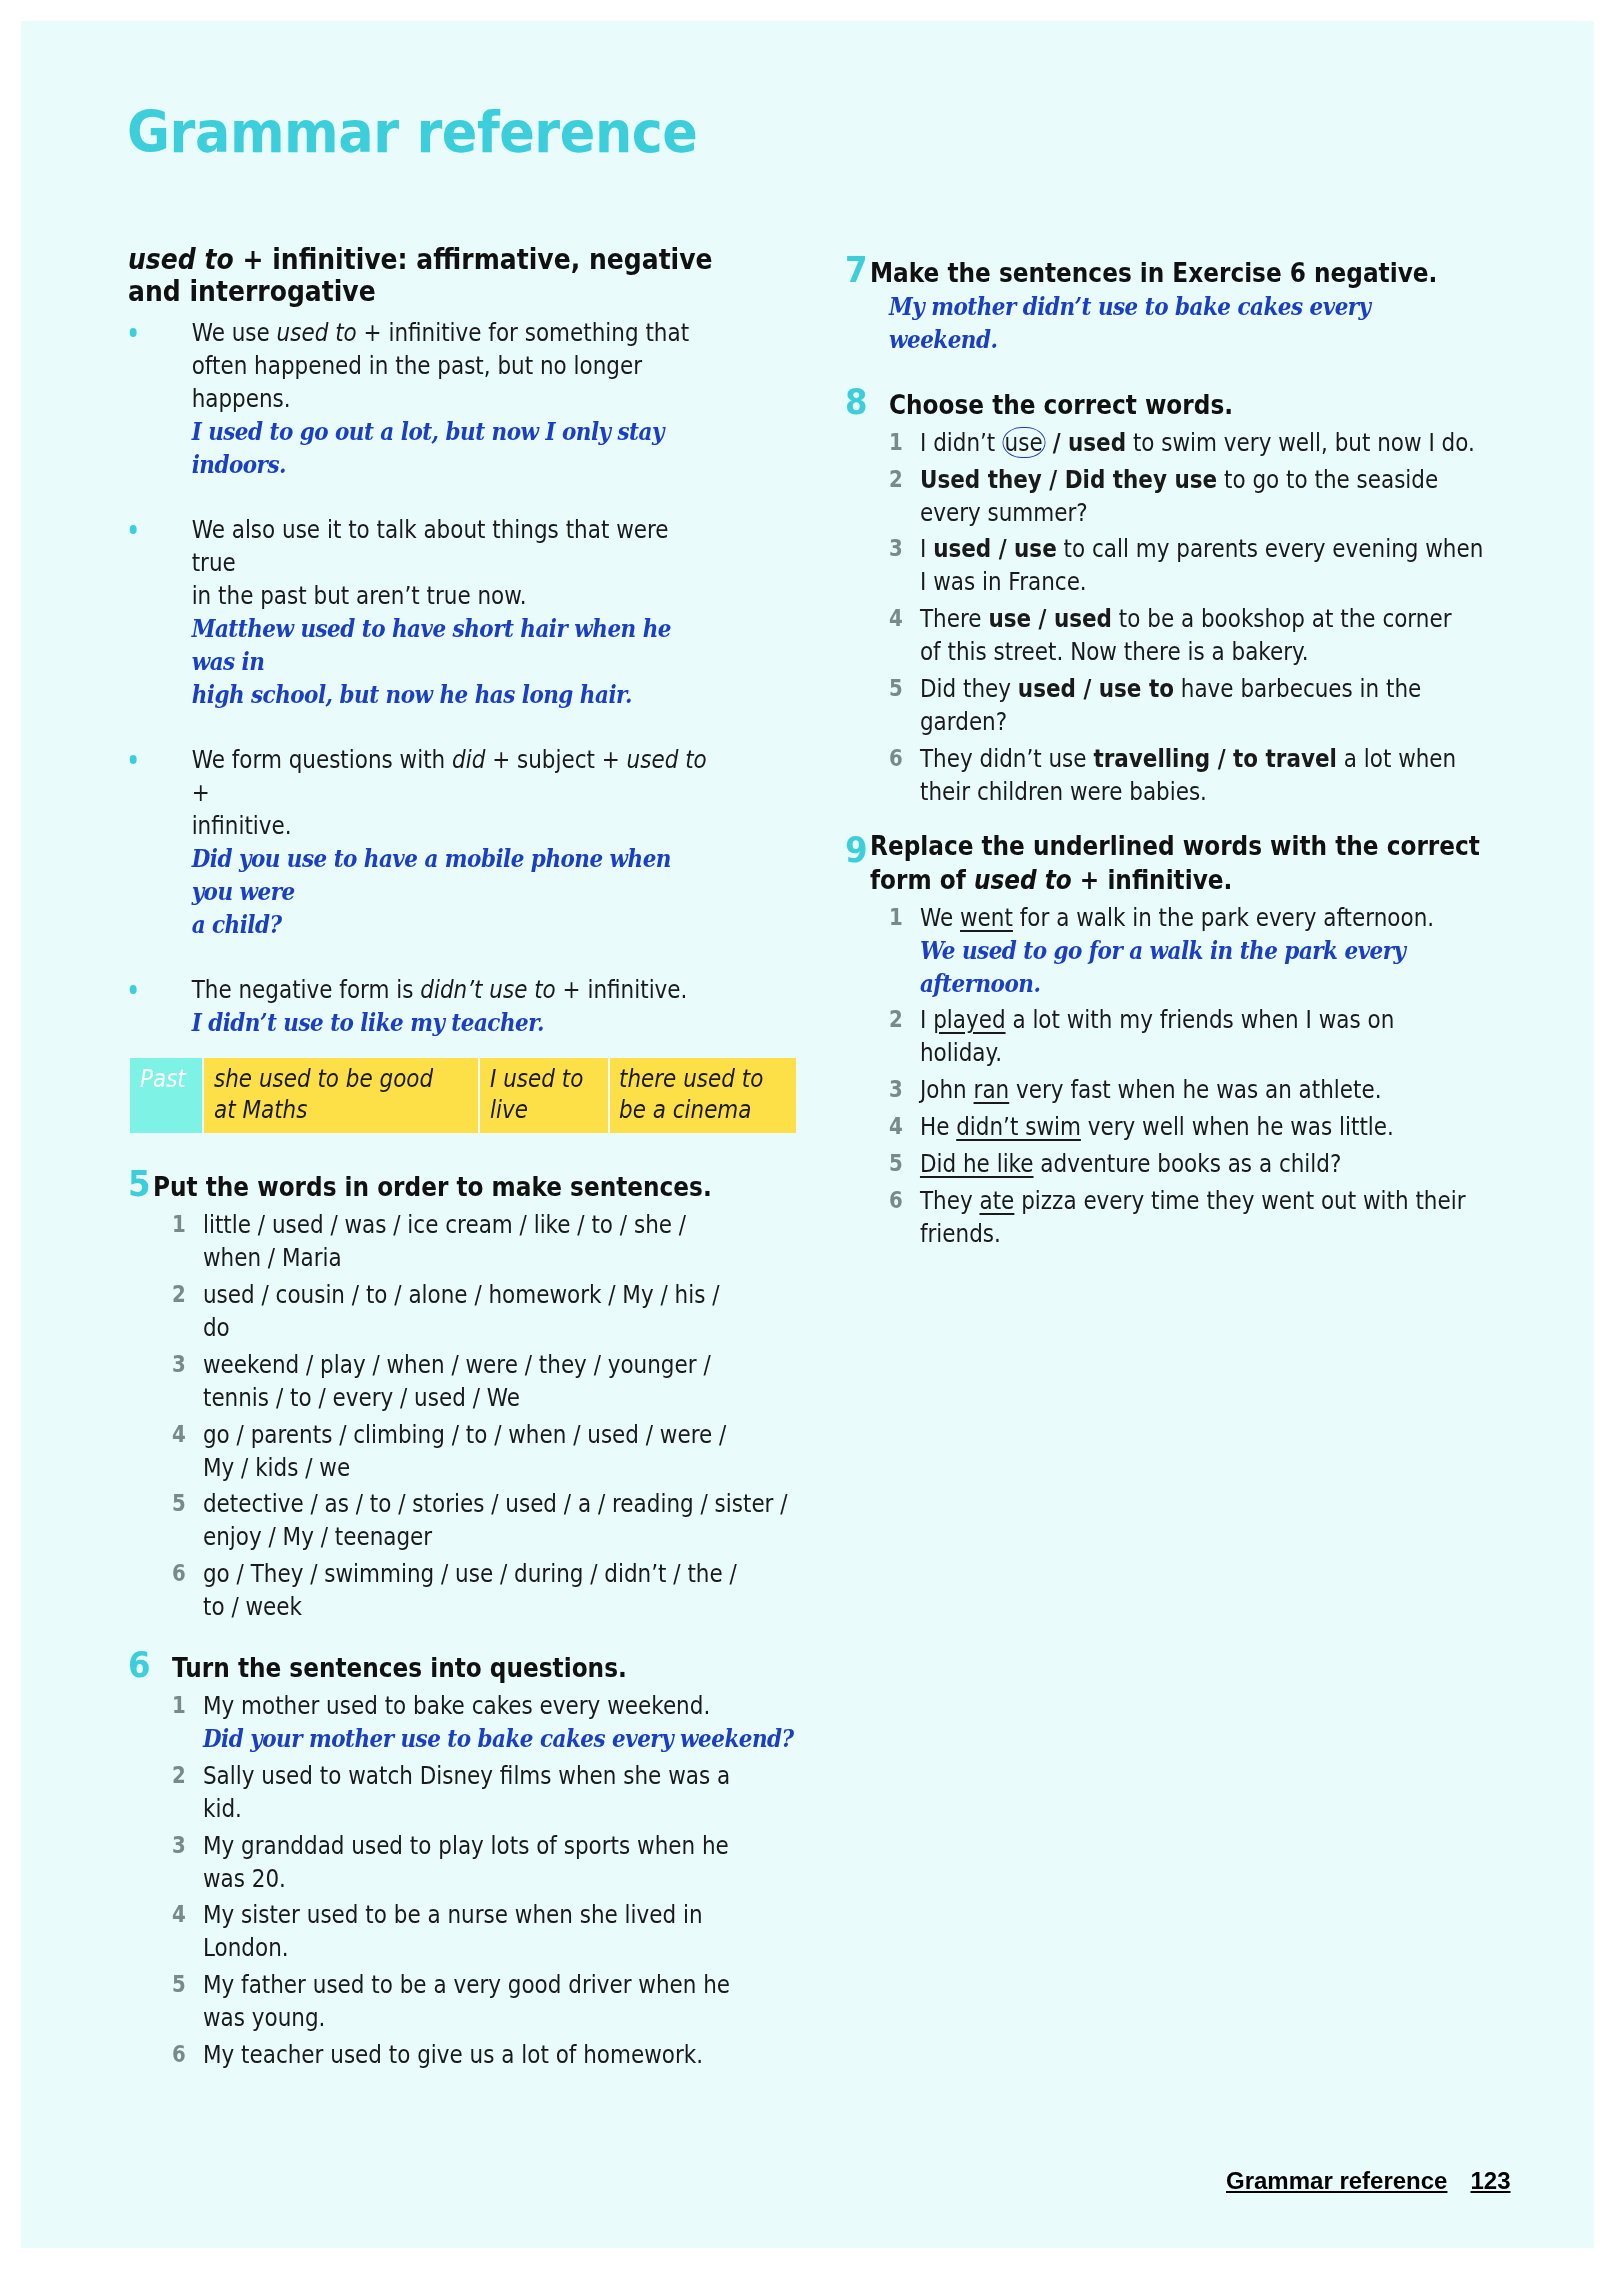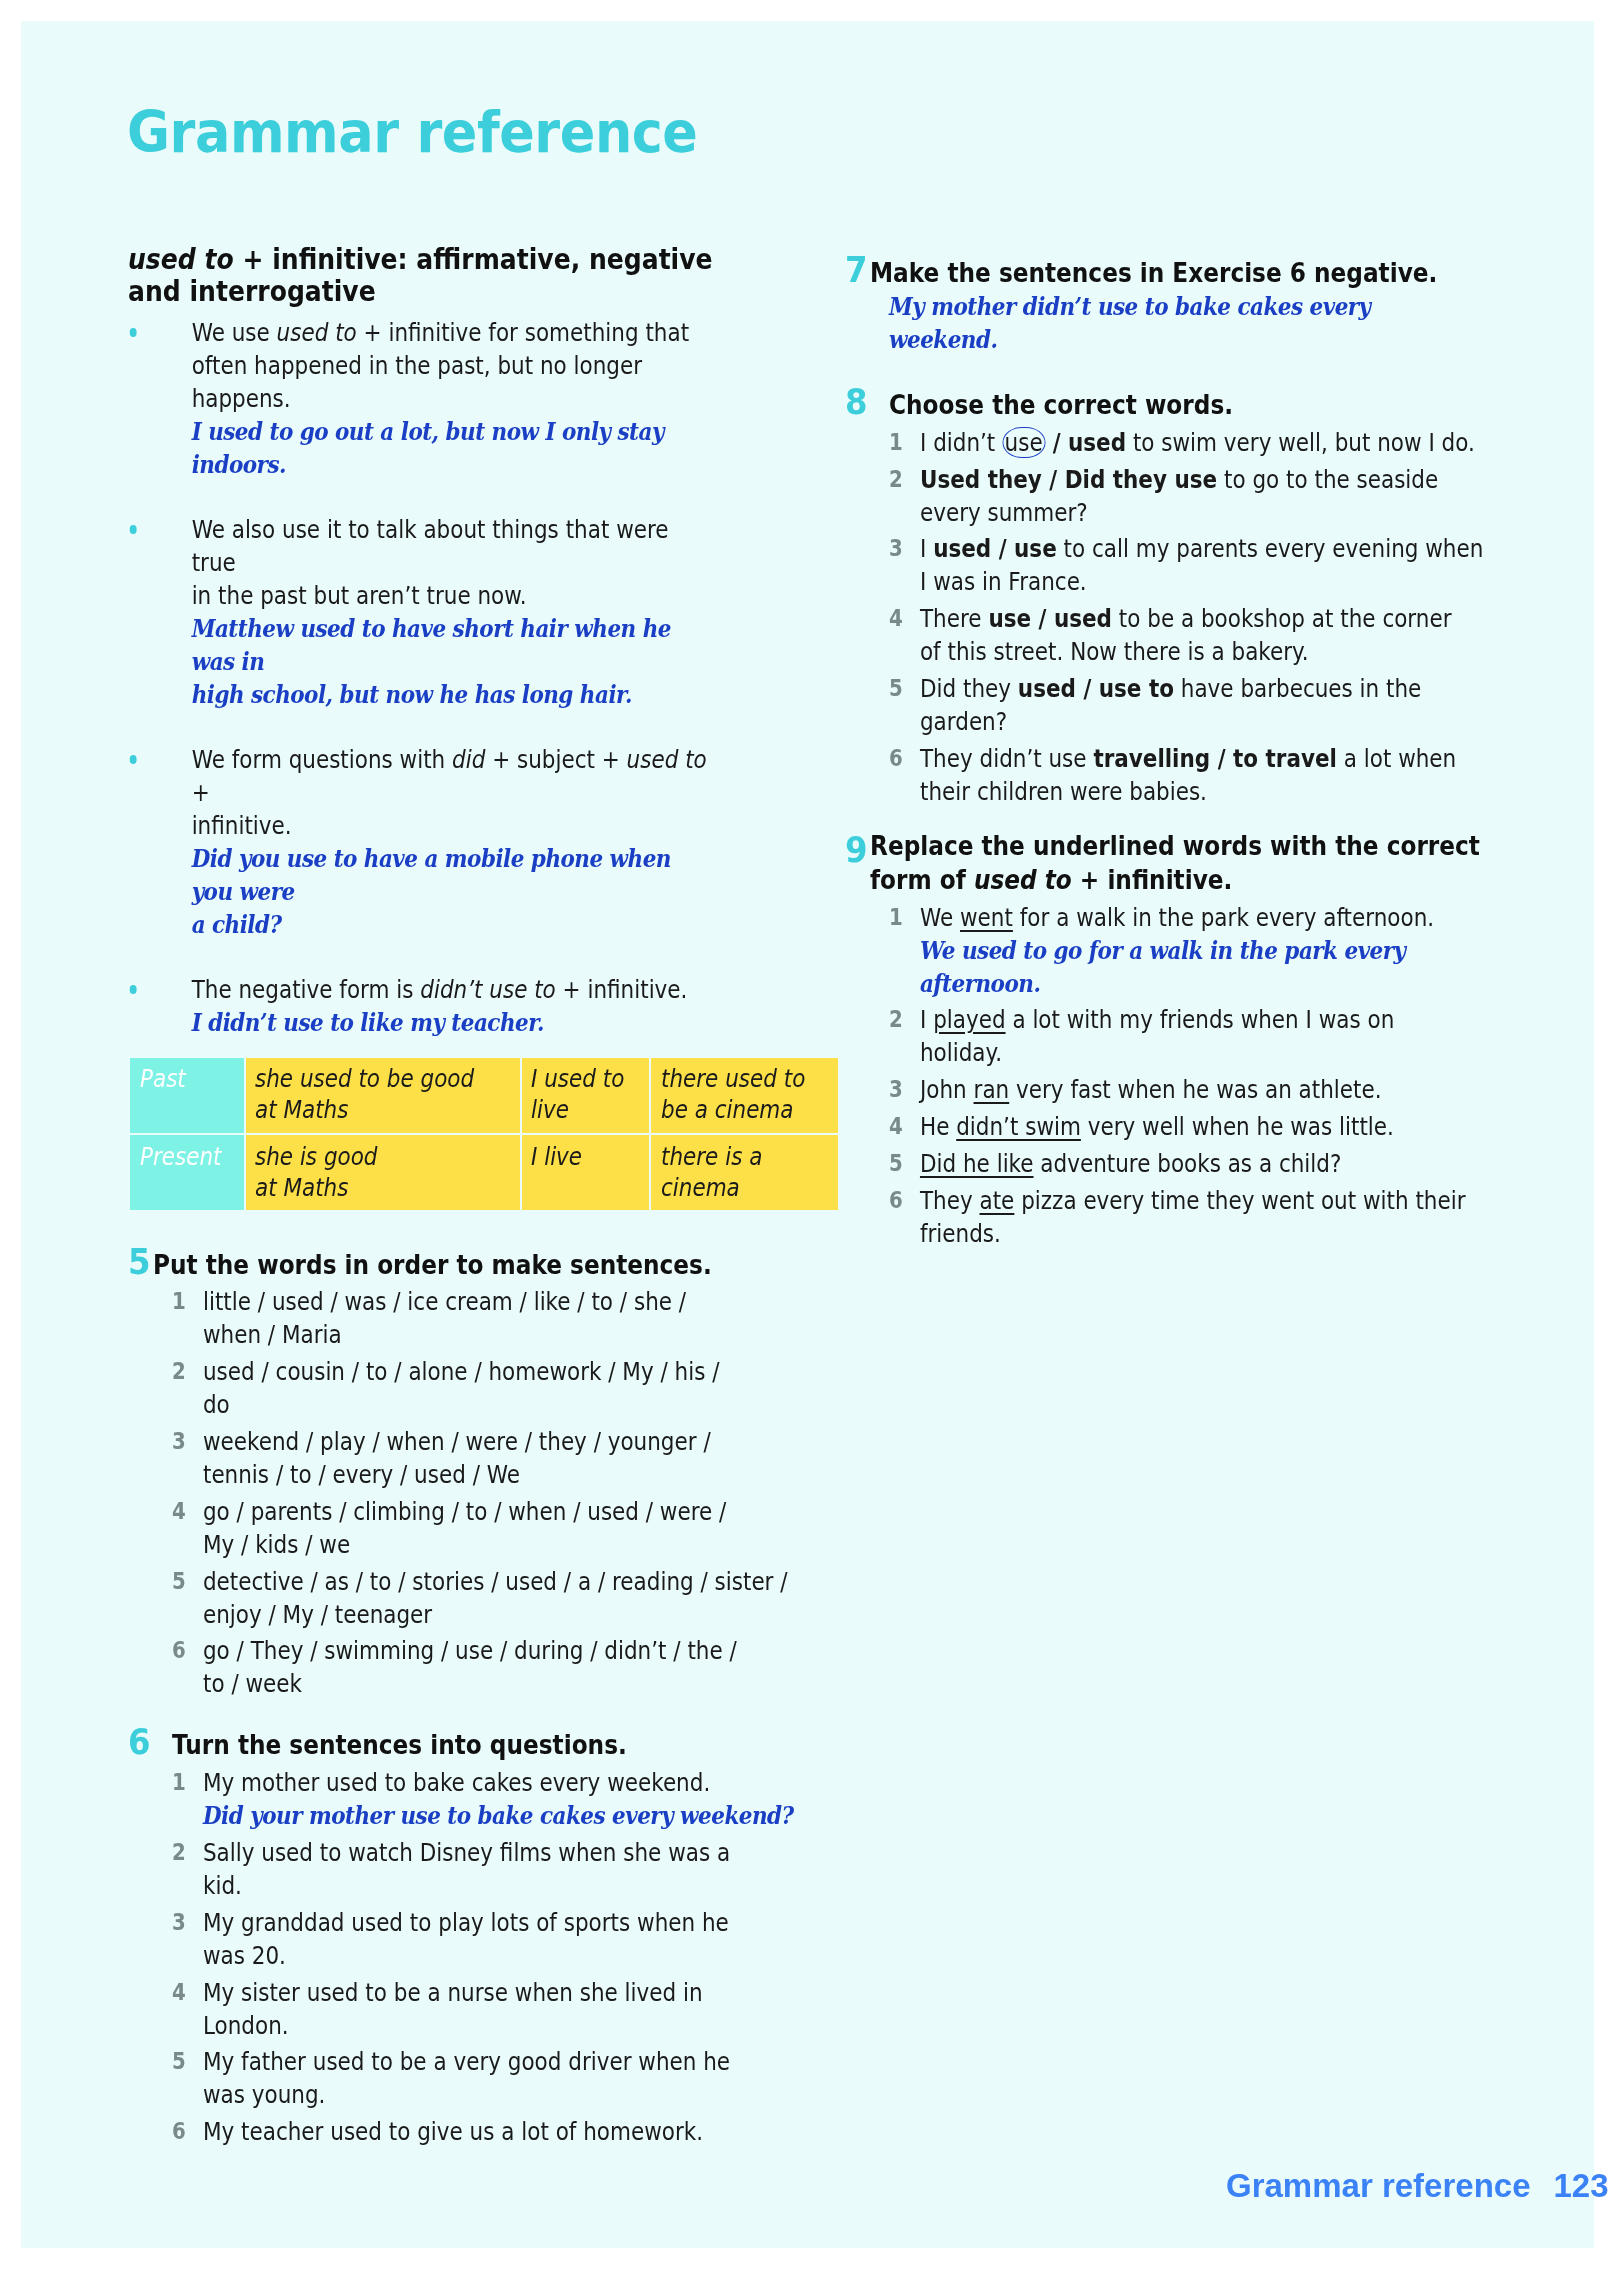--- a/index.html
+++ b/index.html
@@ -28,22 +28,22 @@
   .ex-num { font-size:36px; font-weight:bold; color:#3ccfdb; width:44px; font-family:"DejaVu Sans", sans-serif; transform:scaleX(0.9); transform-origin:left; }
   .ex-title { font-size:27px; font-weight:bold; color:#111; line-height:34px; font-family:"DejaVu Sans", sans-serif;
               transform:scaleX(0.86); transform-origin:left; white-space:nowrap; }
   .items { margin-left:44px; margin-top:3.8px; }
   .item { position:relative; padding-left:36px; margin-bottom:3.8px; }
   .item .n { position:absolute; left:0; top:0; color:#7a8a8a; font-weight:bold; font-size:23px; }
   .item .t { display:block; width:723px; }
   .u { text-decoration:underline; text-underline-offset:3.8px; }
   b { font-weight:bold; }
   .circled { border:1.9px solid #1a3fc4; border-radius:50% / 55%; padding:0 1.9px; }
-  .footer { position:absolute; left:1226px; top:2167px; font-size:33px; font-weight:bold; color:#3b82f6;
-            font-family:"Liberation Sans", sans-serif; white-space:nowrap; }
+  .footer { position:absolute; left:1226px; top:2167px; font-size:24px; font-weight:bold; color:#000000;
+            font-family:"Liberation Sans", sans-serif; white-space:nowrap;text-decoration:underline; }
   .footer .pg { margin-left:23px; }
 </style>
 </head>
 <body>
 
 <div class="panel"></div>
 
 <div class="title">Grammar reference</div>
 
 <div class="col left">
@@ -88,34 +88,20 @@
             <div class="cellinner">Past</div>
           </td>
       <td>
             <div class="cellinner"><span>she used to be good</span><br><span>at Maths</span></div>
           </td>
       <td>
             <div class="cellinner"><span>I used to</span><br><span>live</span></div>
           </td>
       <td>
             <div class="cellinner"><span>there used to</span><br><span>be a cinema</span></div>
-          </td>
-    </tr>
-    <tr>
-      <td class="lab">
-            <div class="cellinner">Present</div>
-          </td>
-      <td>
-            <div class="cellinner"><span>she is good</span><br><span>at Maths</span></div>
-          </td>
-      <td>
-            <div class="cellinner"><span>I live</span><br><span></span></div>
-          </td>
-      <td>
-            <div class="cellinner"><span>there is a</span><br><span>cinema</span></div>
           </td>
     </tr>
   </tbody>
     </table>
 
   <div class="ex-head" style="margin-top:28.5px;">
     <span class="ex-num">5</span>
     <span class="ex-title">Put the words in order to make sentences.</span>
   </div>
   <div class="items body cond">

